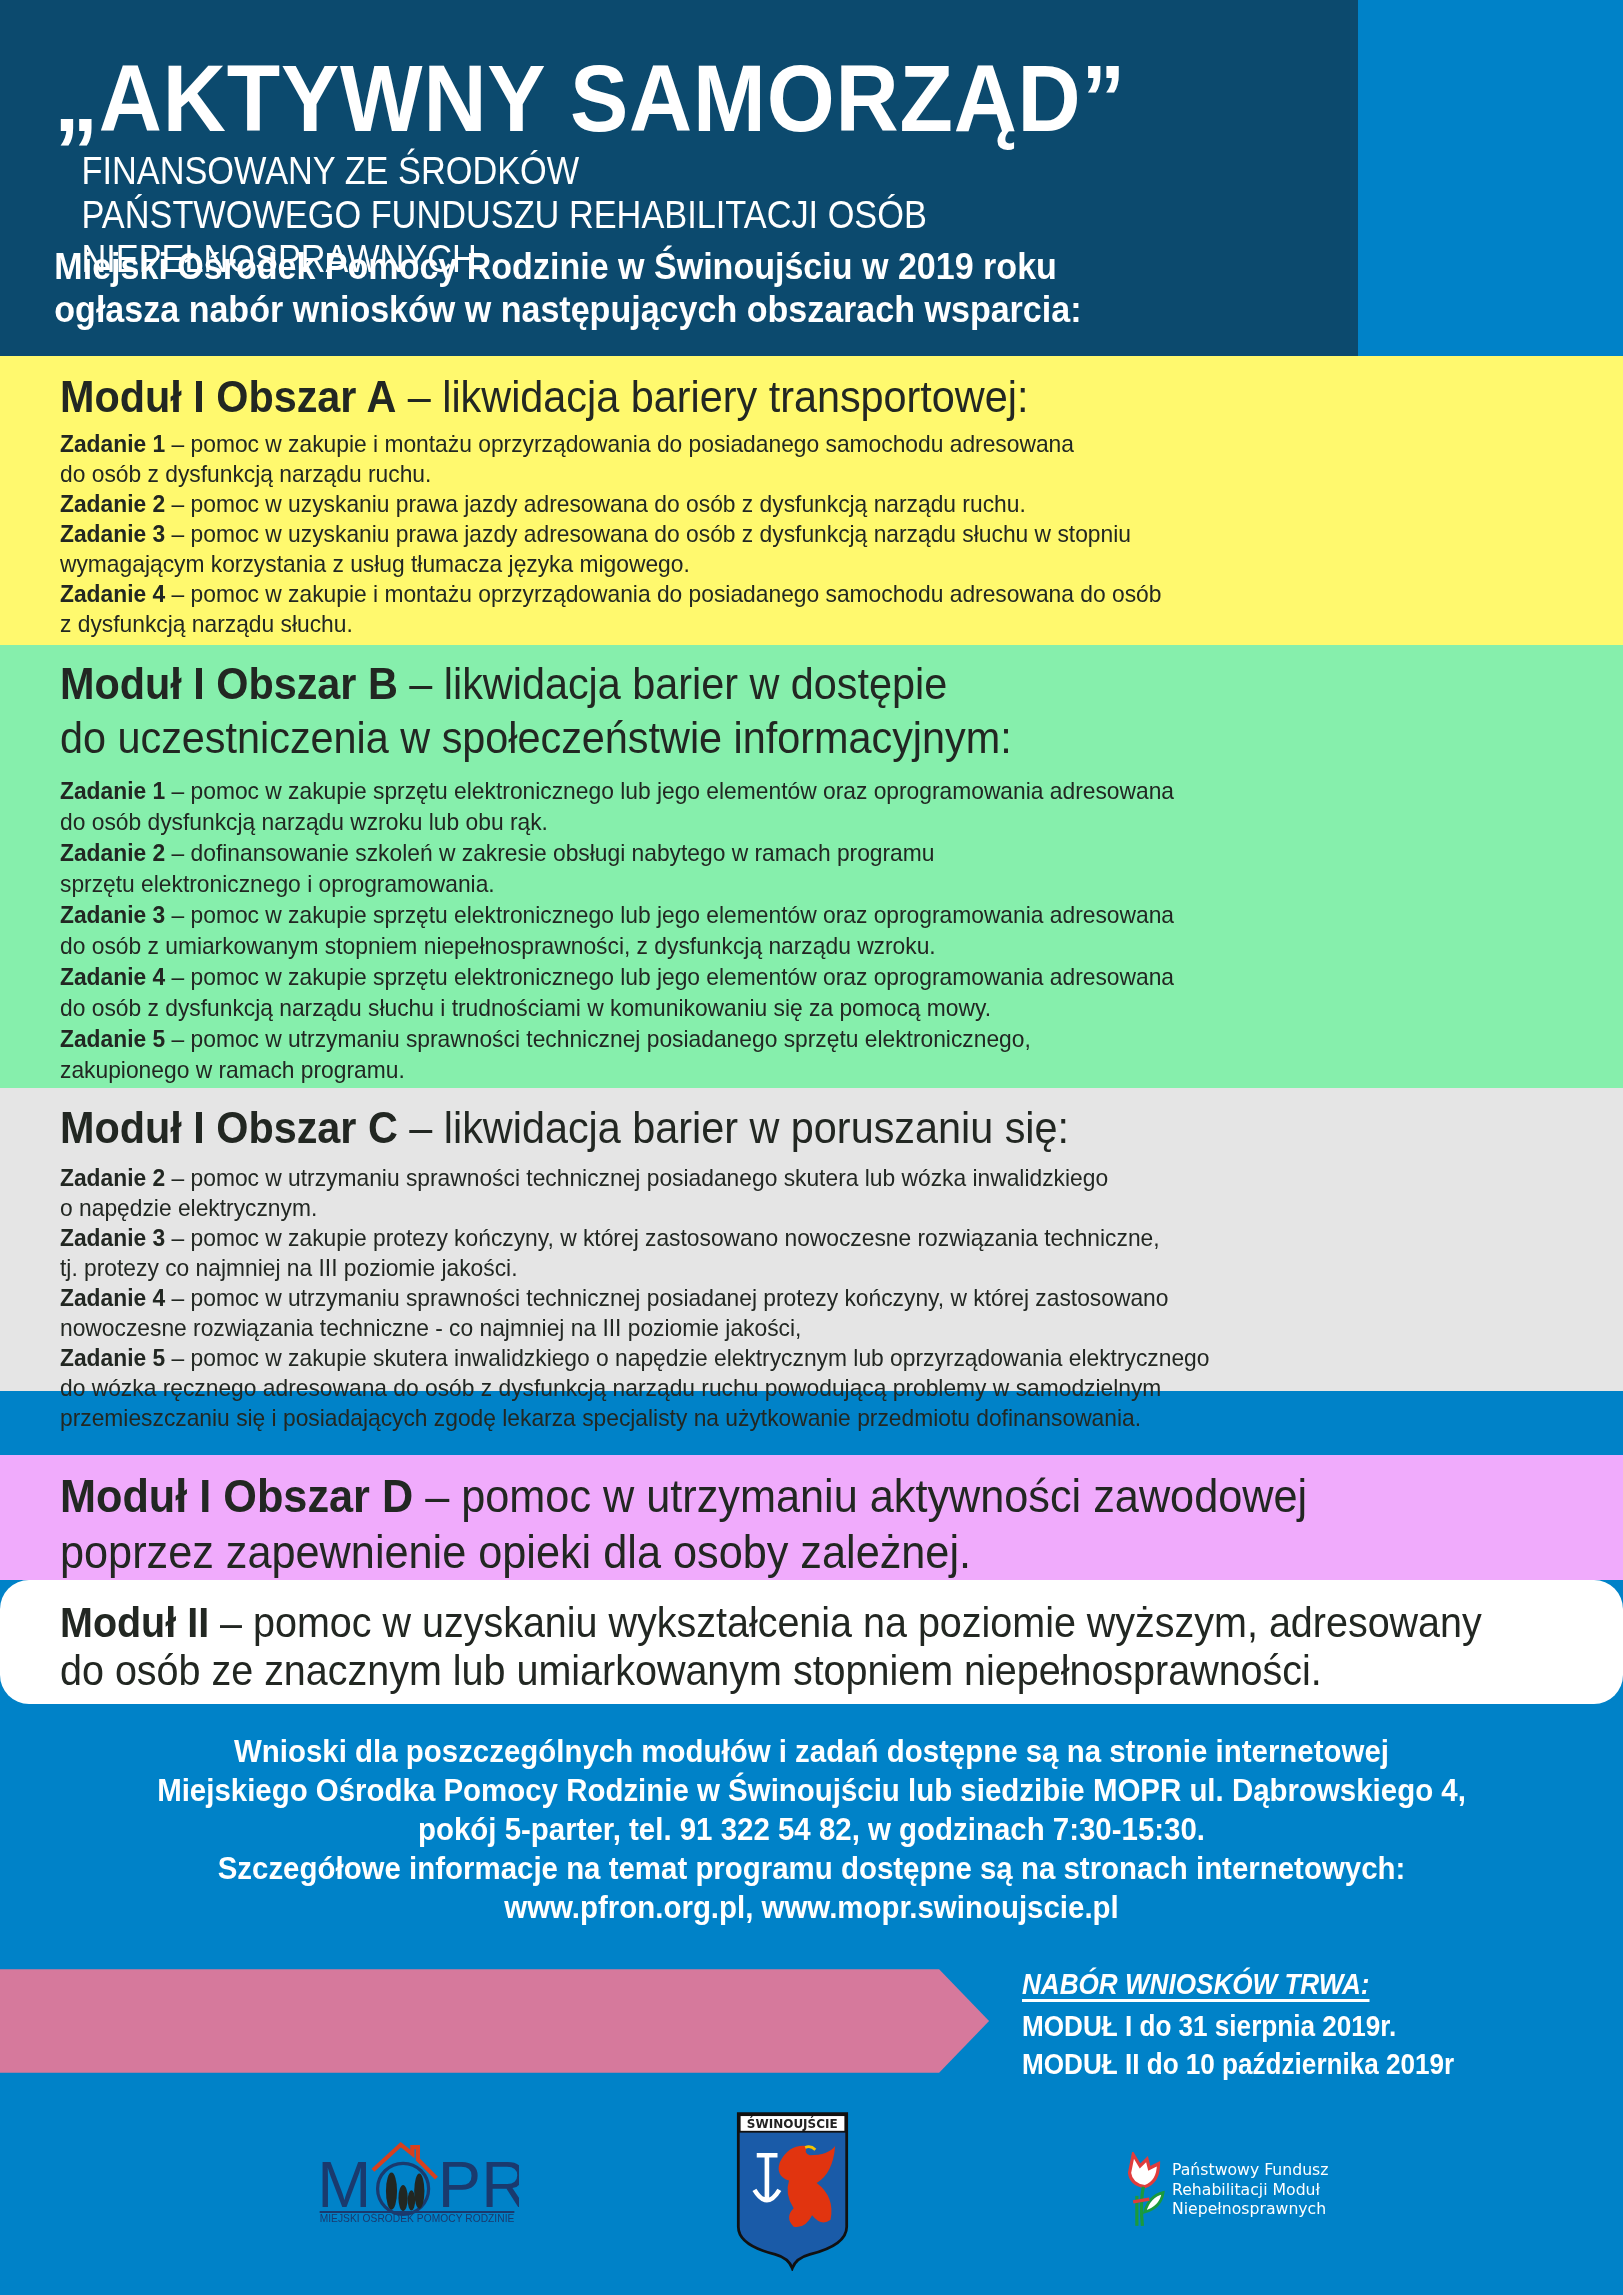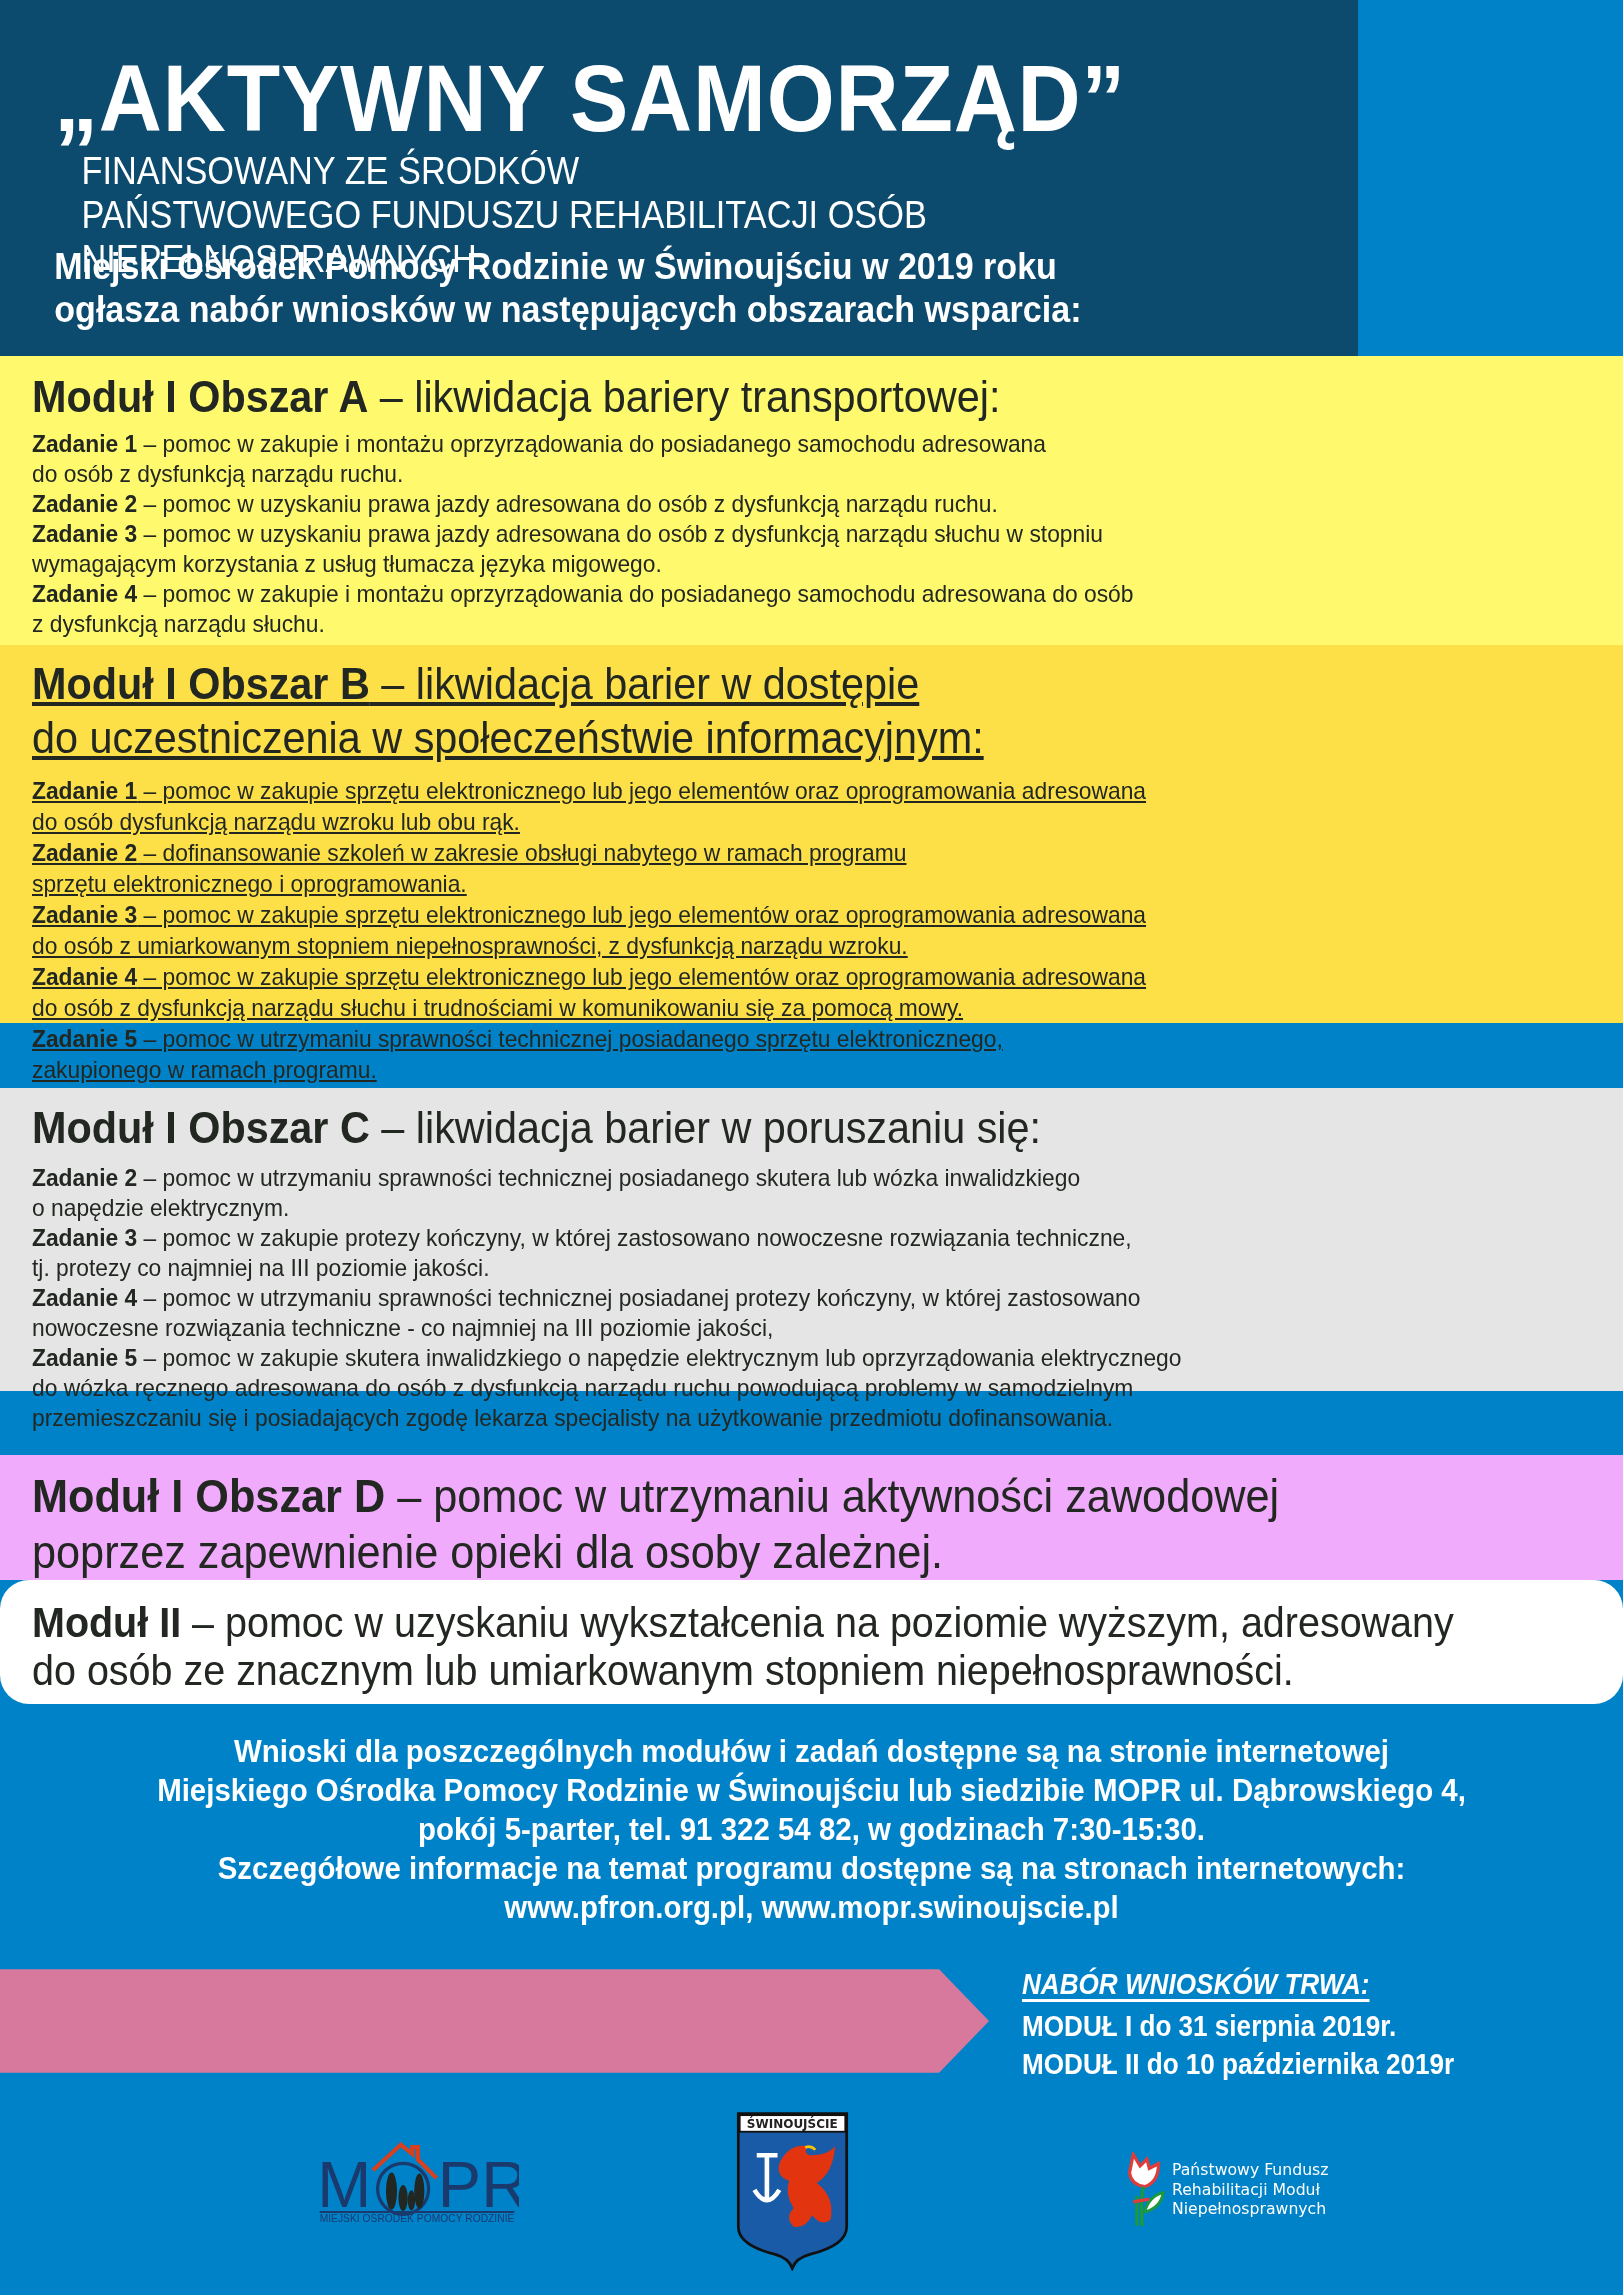--- a/index.html
+++ b/index.html
@@ -18,23 +18,23 @@
   .header { position: absolute; left: 0; top: 0; width: 1358px; height: 356px; background: #0c4a6e; color: #fff; text-align: left; }
   .title { position: absolute; top: 50px; left: 0; width: 100%; font-family: "Liberation Sans", sans-serif; font-weight: bold; font-size: 95px; line-height: 97px; letter-spacing: 0.9px; transform: scaleX(0.92); }
   .subtitle { position: absolute; left: 0; width: 100%; font-family: "Liberation Sans", sans-serif; font-size: 39px; line-height: 44px; font-weight: normal; transform: scaleX(0.88); }
   .sub1 { top: 149px; }
   .sub2 { top: 193px; }
   .intro { position: absolute; left: 0; width: 100%; font-family: "Liberation Sans", sans-serif; font-weight: bold; font-size: 37px; line-height: 44px; transform: scaleX(0.92); }
   .intro1 { top: 245px; }
   .intro2 { top: 288px; }
 
   
-  .section { position: absolute; left: 0; width: 1623px; box-sizing: border-box; padding-left: 32px; }
+  .section { position: absolute; left: 0; width: 1623px; box-sizing: border-box; padding-left: 60px; }
   .sec-a { top: 356px; height: 289px; background: #FFF96E; }
-  .sec-b { top: 645px; height: 378px; background: #fde047; text-decoration: underline; }
+  .sec-b { top: 645px; height: 443px; background: #86efac; }
   .sec-c { top: 1088px; height: 303px; background: #e5e5e5; }
   .sec-d { top: 1455px; height: 125px; background: #f0abfc; }
   .sec-e { top: 1580px; height: 124px; background: #FFFFFF; border-radius: 29px; }
 
   .heading { font-family: "Liberation Sans", sans-serif; font-size: 44px; line-height: 54px; transform-origin: left top; transform: scaleX(0.94); white-space: nowrap; }
   .heading b { font-weight: bold; }
   .heading span.rest { font-weight: normal; }
   .sec-a .heading { margin-top: 14px; }
   .sec-b .heading { margin-top: 12px; }
   .sec-c .heading { margin-top: 13px; }

